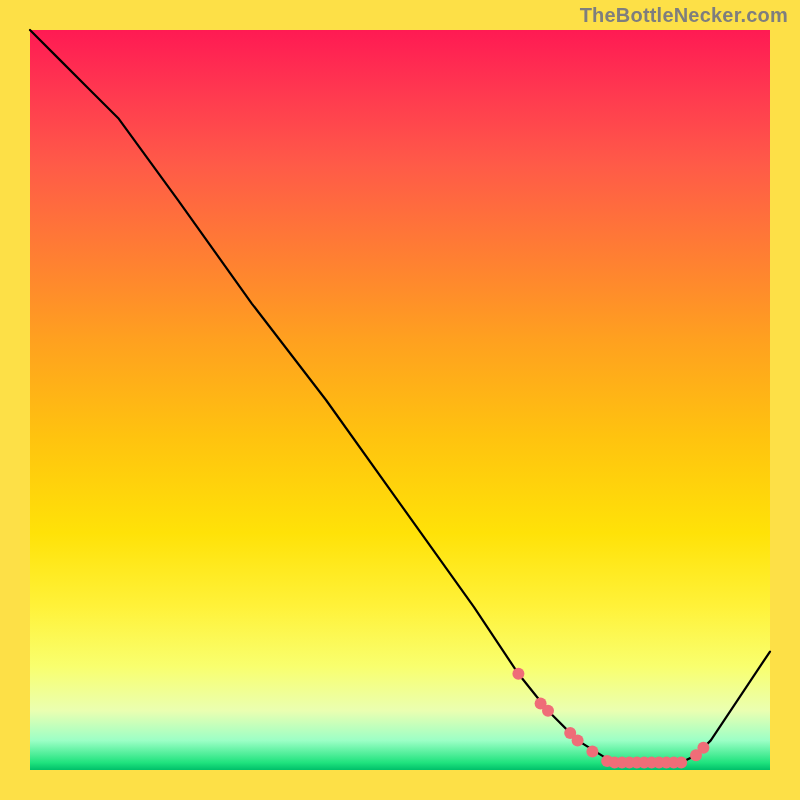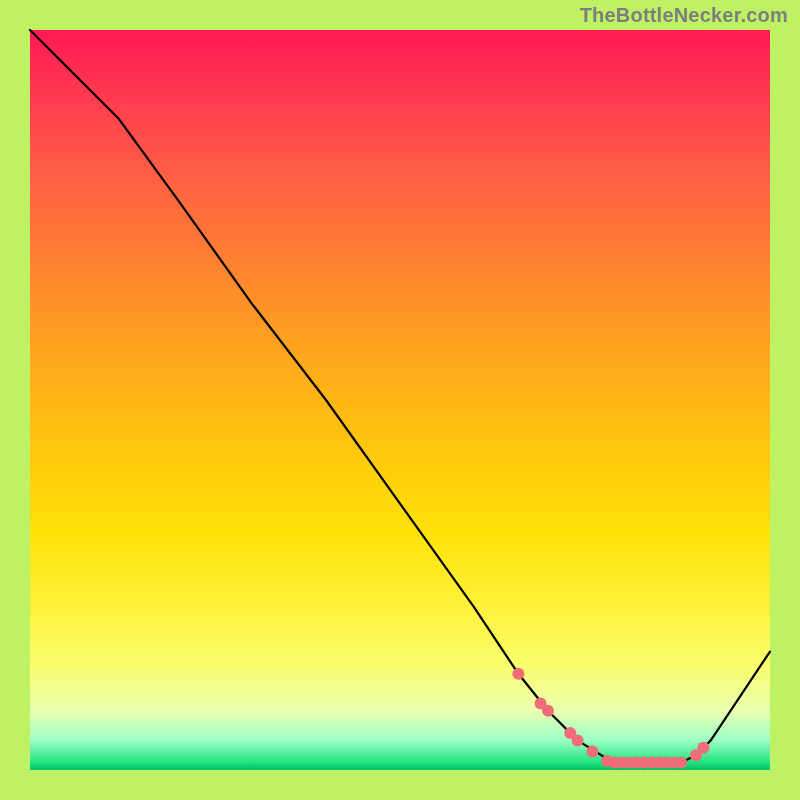--- a/index.html
+++ b/index.html
@@ -8,21 +8,21 @@
     width: 800px;
     height: 800px;
     background: #000;
     overflow: hidden;
     font-family: Arial, Helvetica, sans-serif;
   }
   .frame {
     position: relative;
     width: 800px;
     height: 800px;
-    background: #bef264;
+    background: #fde047;
   }
   .watermark {
     position: absolute;
     top: 4px;
     right: 12px;
     color: #7e7e7e;
     font-size: 20px;
     font-weight: 600;
     letter-spacing: 0.2px;
     z-index: 10;

